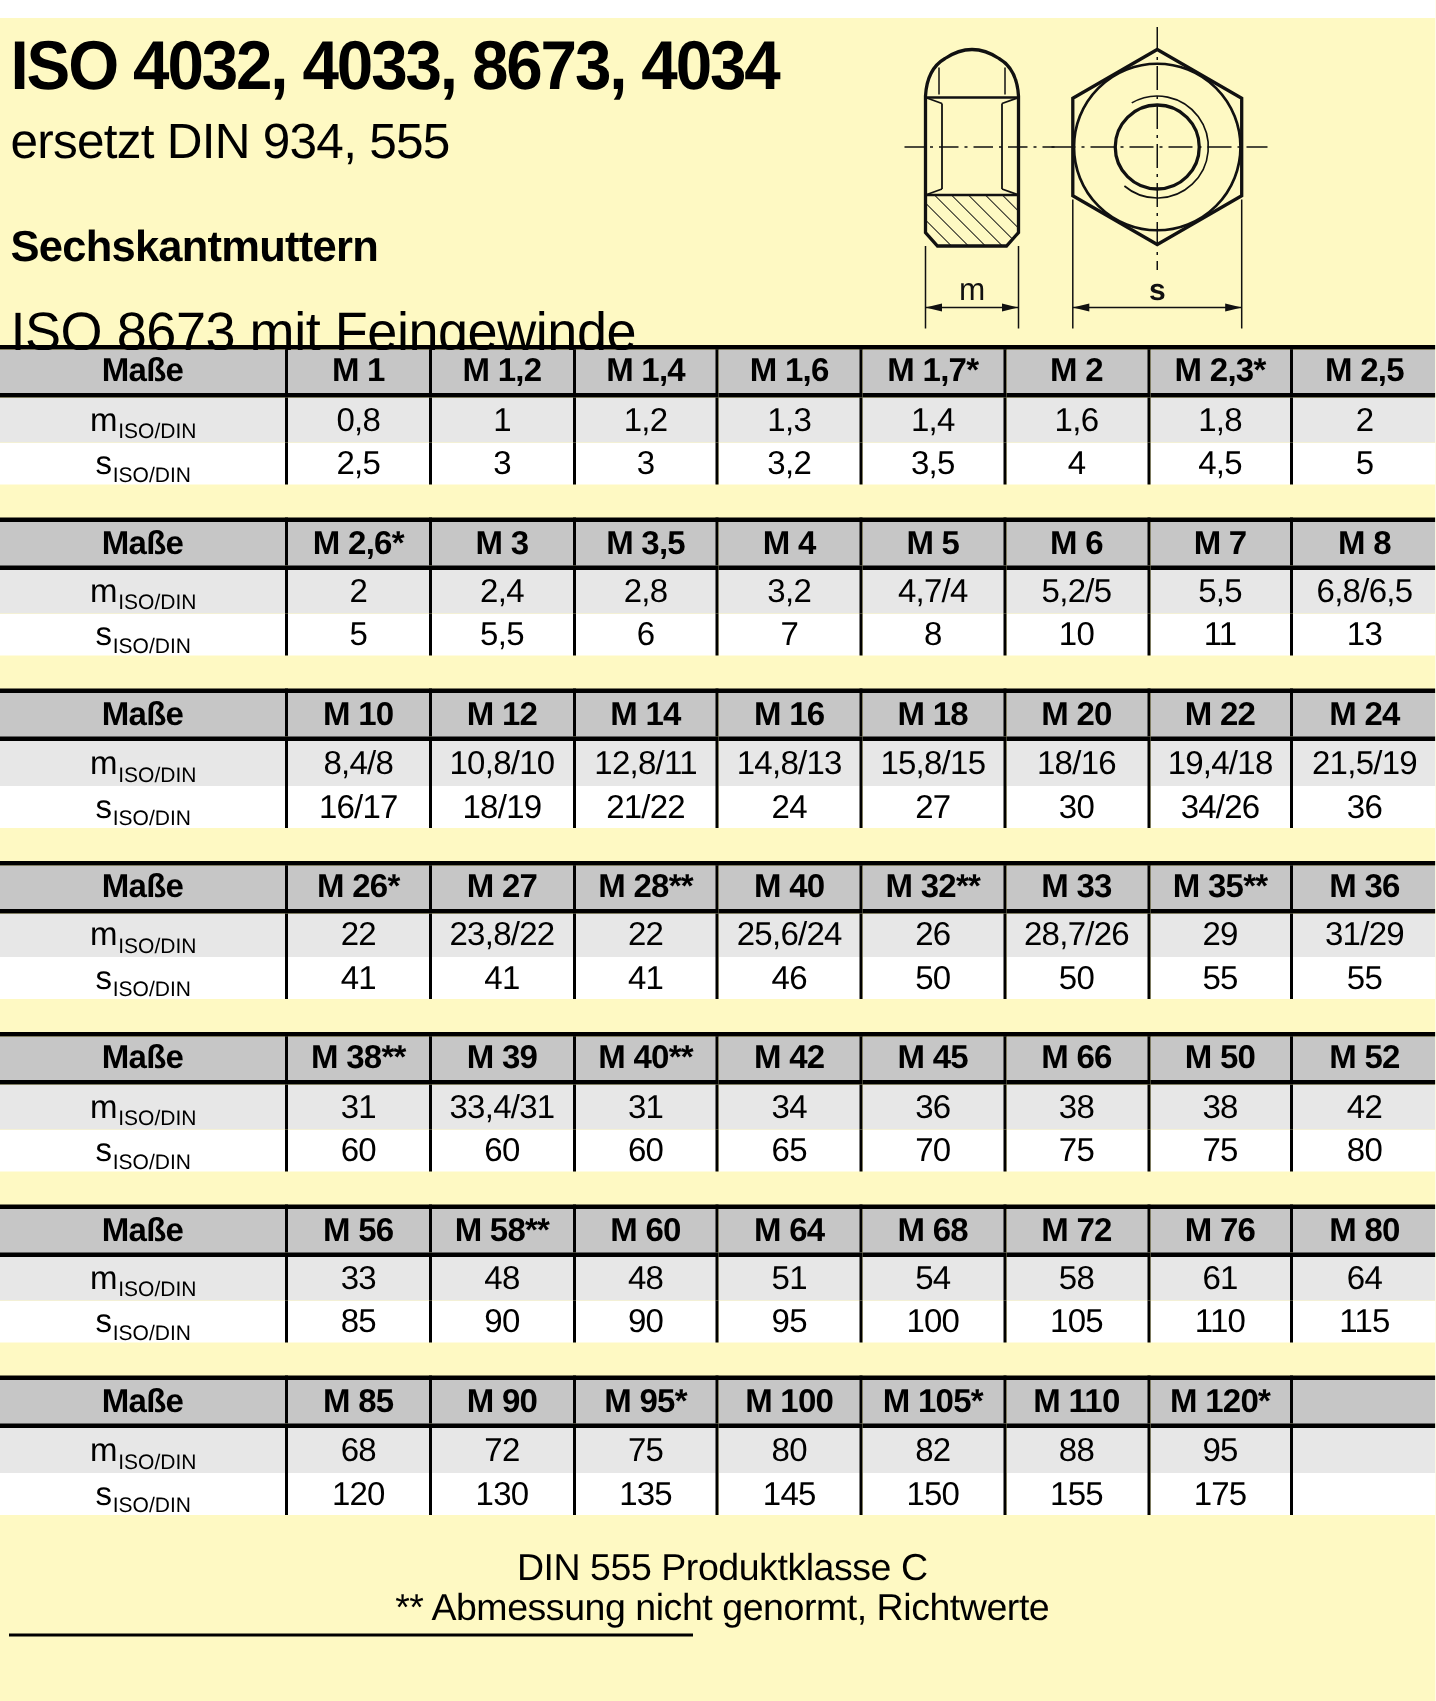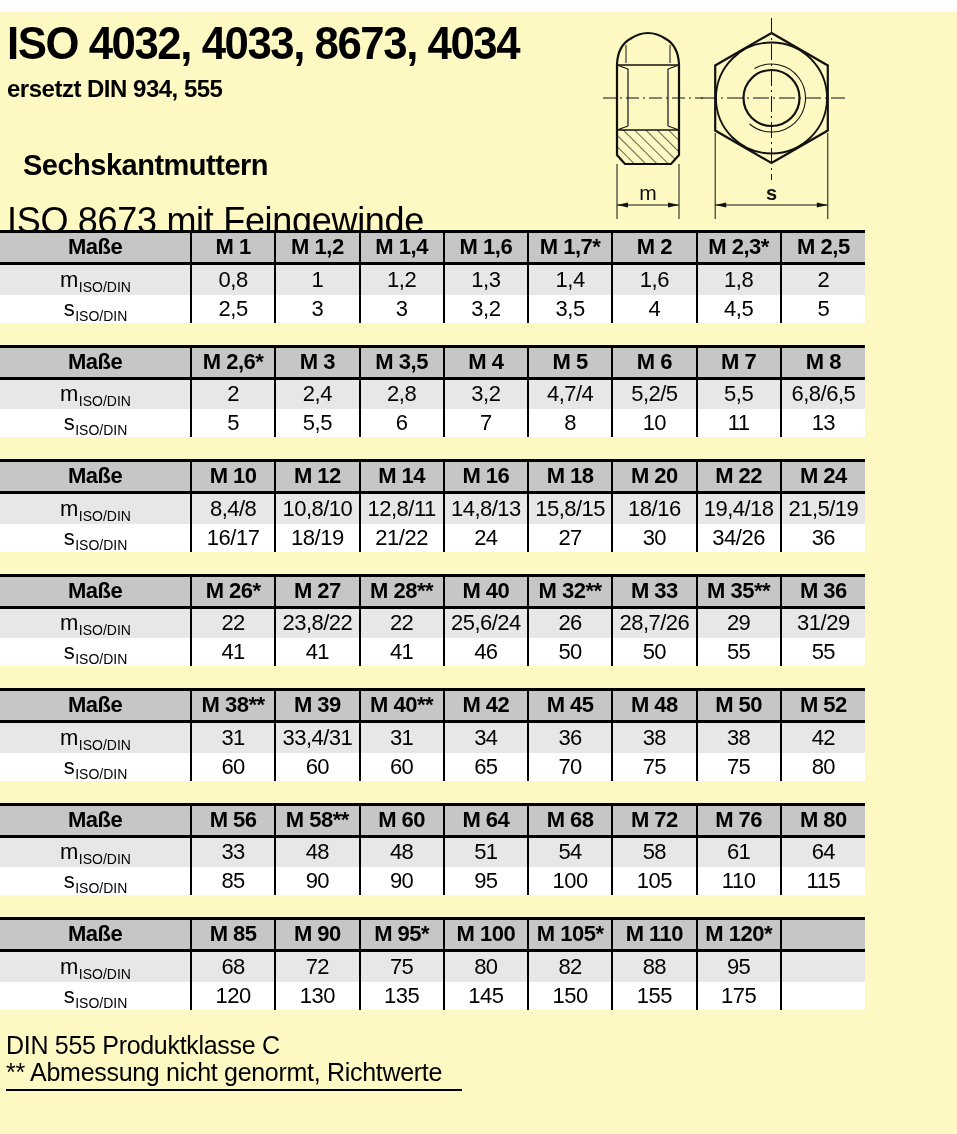--- a/index.html
+++ b/index.html
@@ -12,37 +12,37 @@
   
   .hdr { position:relative; height:218px; }
   .titles { position:absolute; left:7px; top:0; width:585px; }
   .t-main {
     position:absolute; left:0; top:4px; white-space:nowrap;
     font-size:46px; font-weight:700; letter-spacing:-1.5px;
     transform:scaleX(0.95); transform-origin:0 0;
   }
   .t-sub {
     position:absolute; left:0; top:63px; white-space:nowrap;
-    font-size:24px; font-weight:700; letter-spacing:-0.5px;
+    font-size:33px; font-weight:400; letter-spacing:-0.5px;
   }
   .t-prod {
-    position:absolute; left:16px; top:137px; white-space:nowrap;
+    position:absolute; left:0; top:137px; white-space:nowrap;
     font-size:29px; font-weight:700; letter-spacing:-0.5px;
   }
   .t-note {
     position:absolute; left:0; top:188px; white-space:nowrap;
     font-size:36px; font-weight:400; letter-spacing:-0.3px;
   }
   .drawing-side { position:absolute; left:595px; top:0; }
   .drawing-top  { position:absolute; left:693px; top:0; }
   svg text { font-family:"Liberation Sans", sans-serif; }
   
   #tables-container { position:relative; }
   table.dim-table {
-    width:865px; border-collapse:collapse; table-layout:fixed;
+    width:957px; border-collapse:collapse; table-layout:fixed;
     margin-bottom:22px; border-top:3px solid #000;padding-left:29px;
   }
   table.dim-table col.col-label { width:191px; }
   table.dim-table th, table.dim-table td {
     text-align:center; vertical-align:middle; overflow:hidden; white-space:nowrap;
   }
   table.dim-table th + th, table.dim-table td + td { border-left:2px solid #000; }
   table.dim-table thead tr {
     background:var(--header-bg,#c6c6c6); height:30px;
   }
@@ -52,21 +52,21 @@
   }
   table.dim-table tr.row-m { background:var(--row-m-bg,#e7e7e7); height:31px; }
   table.dim-table tr.row-s { background:var(--row-s-bg,#ffffff); height:28px; }
   table.dim-table td { font-size:22px; font-weight:400; letter-spacing:-0.5px; }
   td.row-label { font-size:24px; }
   td.row-label .sub {
     font-size:14px; letter-spacing:0; position:relative; top:5px; left:1px;
   }
   
   .footnotes { position:relative; margin-top:17px; padding-left:6px; }
-  .footnote { font-size:25px; letter-spacing:-0.3px; line-height:27px; white-space:nowrap; }
+  .footnote { font-size:25px; letter-spacing:-0.3px; line-height:27px; white-space:nowrap;text-align:center; }
   .bottom-rule {
     width:456px; border:none; border-top:2px solid #000;
     margin:3px 0 0 0;
   }
 </style>
 </head>
 <body>
 
 <div class="page">
 
@@ -347,21 +347,21 @@
           <col>
         </colgroup>
         <thead>
           <tr>
             <th>Maße</th>
             <th>M 38**</th>
             <th>M 39</th>
             <th>M 40**</th>
             <th>M 42</th>
             <th>M 45</th>
-            <th>M 48</th>
+            <th>M 66</th>
             <th>M 50</th>
             <th>M 52</th>
           </tr>
         </thead>
         <tbody>
           <tr class="row-m">
             <td class="row-label"><span>m</span><span class="sub">ISO/DIN</span></td>
             <td>31</td>
             <td>33,4/31</td>
             <td>31</td>

